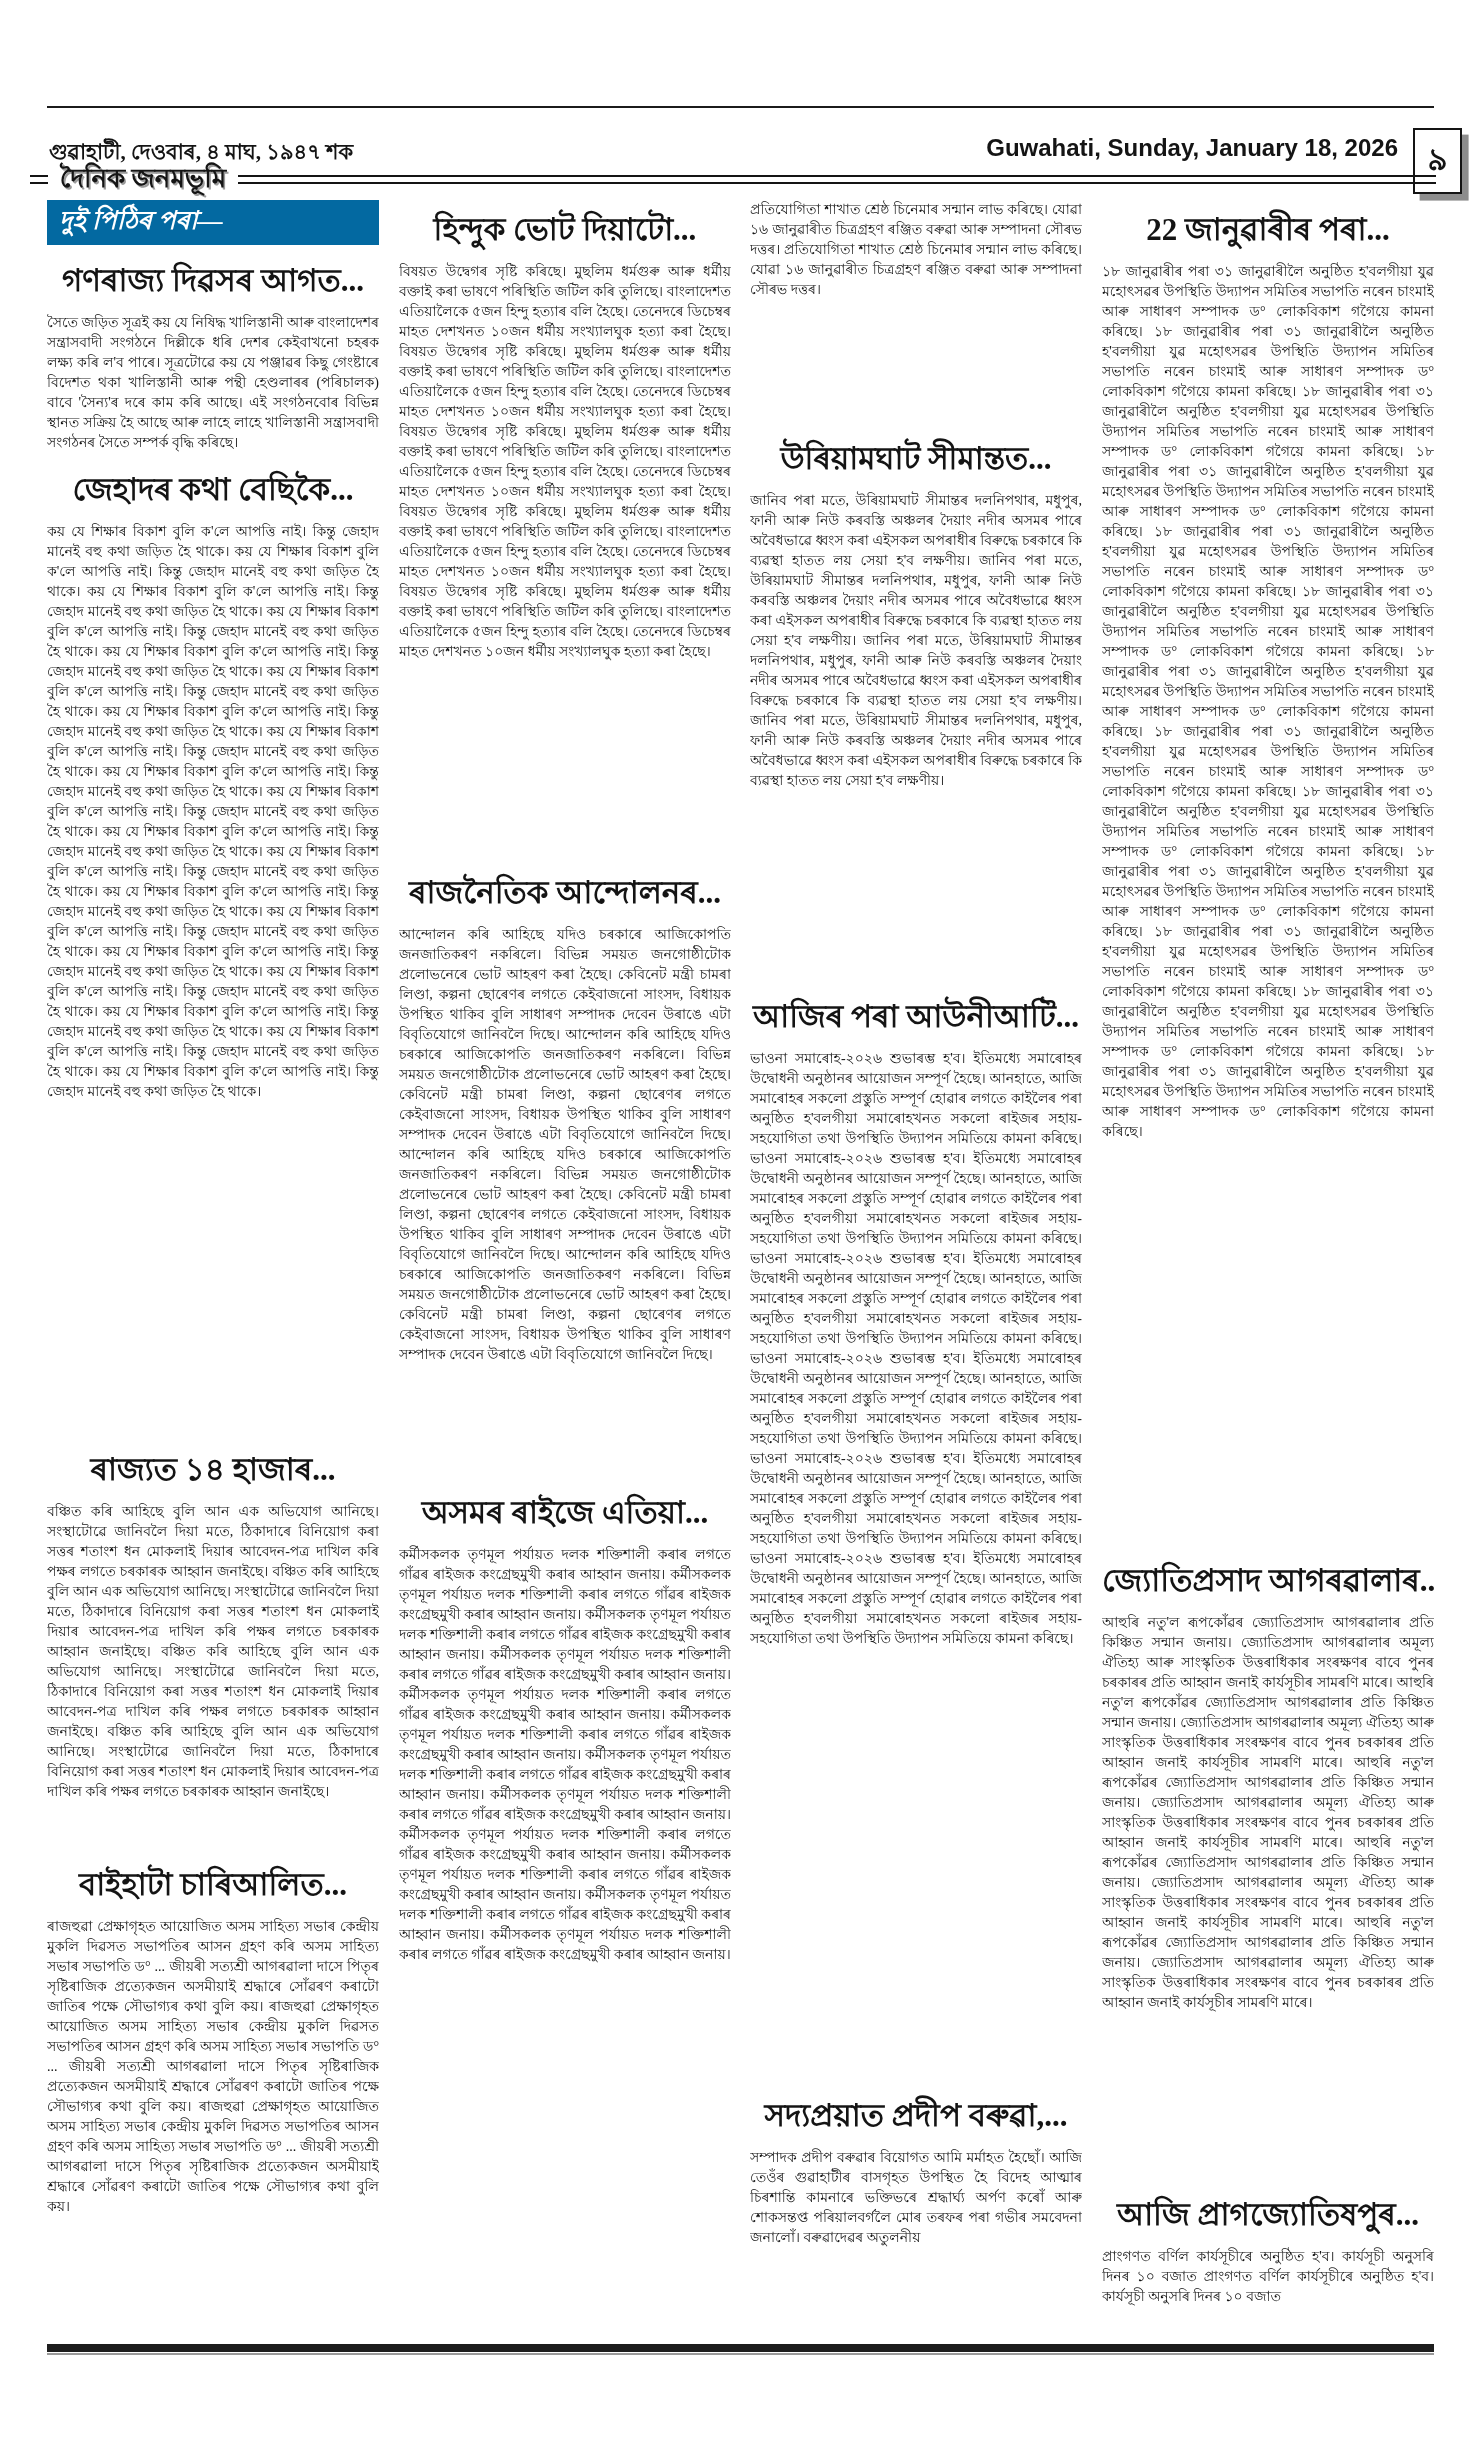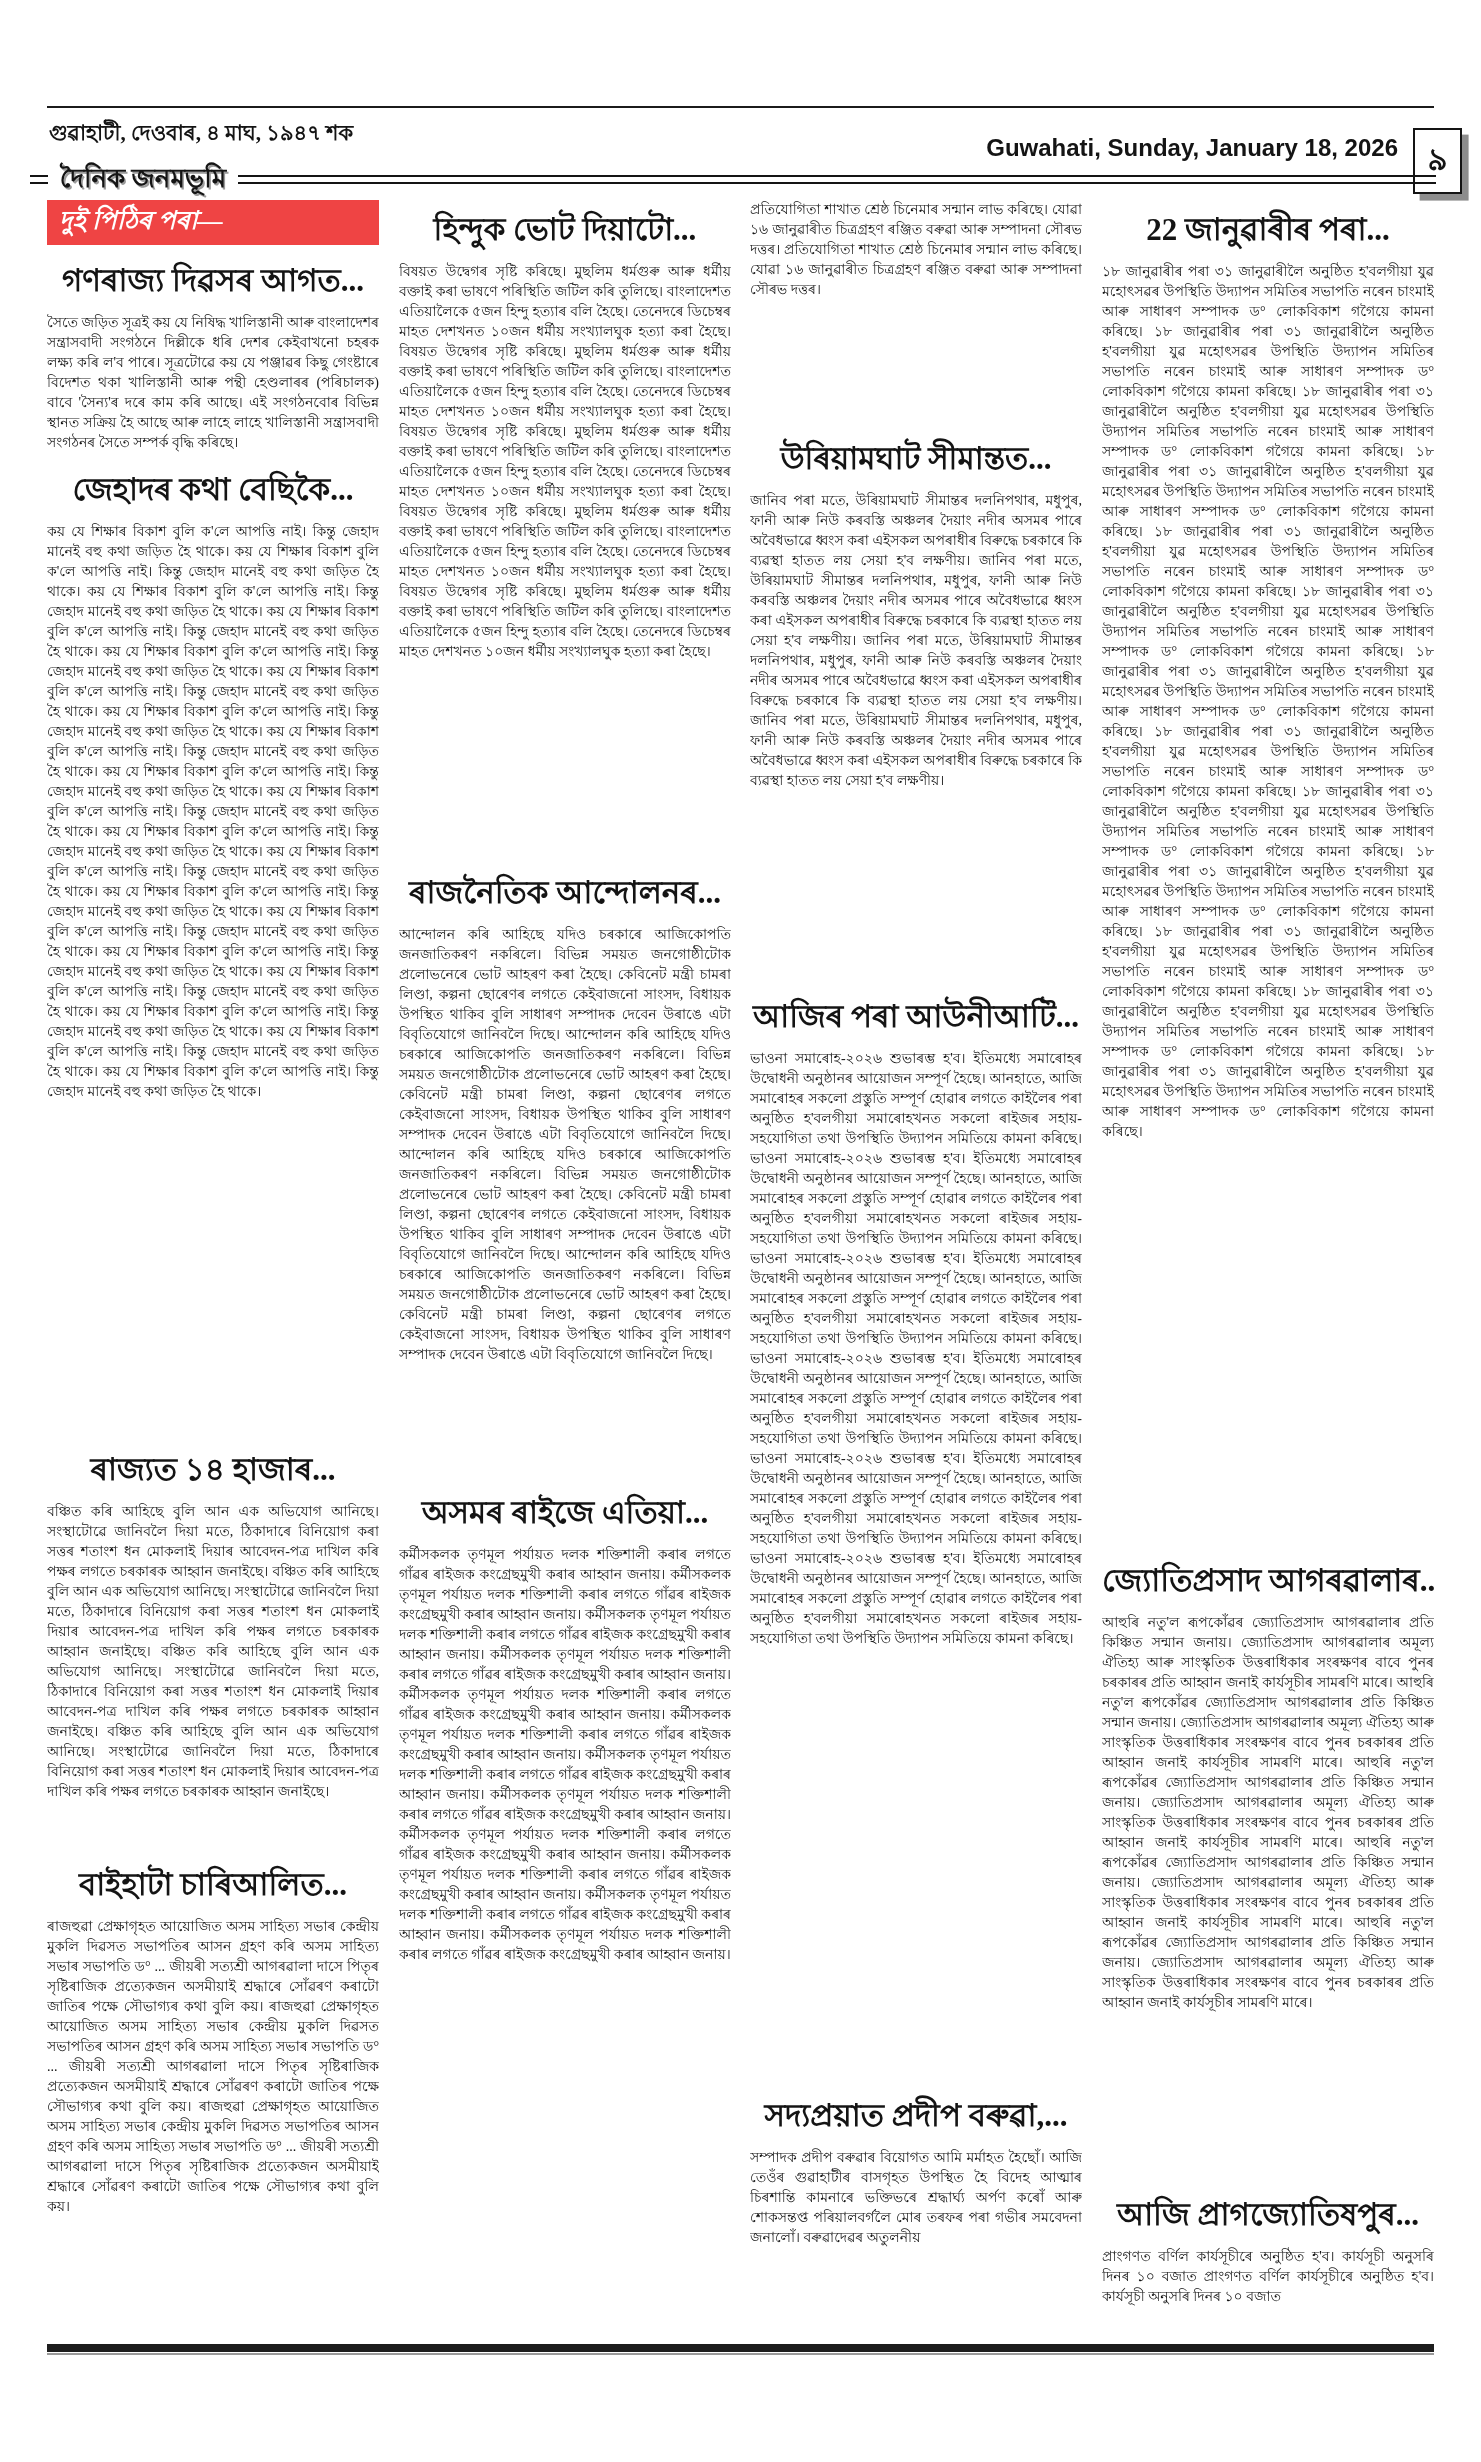--- a/index.html
+++ b/index.html
@@ -1,35 +1,35 @@
 <!DOCTYPE html>
 <html style="font-size:8.9px"><head>
 <meta charset="utf-8">
 <style>
   html,body{margin:0;padding:0;background:#e8e8e8;}
   .page{position:relative;width:1481px;height:2462px;background:#ffffff;margin:0 auto;
         font-family:"Liberation Serif","DejaVu Serif",serif;color:#141414;overflow:hidden;}
   .top-rule{position:absolute;left:47px;width:1387px;top:106px;height:2.2px;background:#1b1b1b;}
-  .date-asm{position:absolute;left:49px;top:117px;font-size:21px;font-weight:bold;white-space:nowrap;}
+  .date-asm{position:absolute;left:49px;top:136px;font-size:21px;font-weight:bold;white-space:nowrap;}
   .date-eng{position:absolute;right:83px;top:134px;font-size:24px;font-weight:bold;
             font-family:"Liberation Sans","DejaVu Sans",sans-serif;white-space:nowrap;}
   .pagenum-box{position:absolute;left:1413px;top:128px;width:45px;height:62px;background:#fff;
                border:2.2px solid #141414;box-shadow:6.6px 6.6px 0 #8d8d8d;
                display:flex;align-items:center;justify-content:center;
                font-size:31px;font-weight:bold;}
   .mast-row{position:absolute;left:30px;top:164px;width:1406px;height:31px;
             display:flex;align-items:center;}
   .dbl{height:4.4px;border-top:2.8px solid #141414;border-bottom:2.8px solid #141414;}
   .mast-stub{width:17.7px;margin-right:5.5px;}
   .mast-title{font-size:26px;font-weight:bold;white-space:nowrap;padding:0 6.6px;
               text-shadow:1.7px 1.7px 0 #9b9b9b;}
   .mast-rule{flex:1;margin-left:5.5px;}
   .col{position:absolute;top:200px;width:332px;}
   .c1{left:47px;} .c2{left:399px;} .c3{left:750px;} .c4{left:1102px;}
-  .section-box{height:45px;background:#ef4444;color:#ffffff;display:flex;align-items:center;
+  .section-box{height:45px;background:#0369a1;color:#ffffff;display:flex;align-items:center;
                padding:0 0 0 12px;box-sizing:border-box;margin-bottom:6.6px;
                font-size:25.5px;font-weight:bold;font-style:italic;white-space:nowrap;overflow:hidden;}
   .story{overflow:hidden;}
   .headline{margin:7.8px 0 8.9px 0;font-size:31px;line-height:1.45;font-weight:bold;
             text-align:center;white-space:nowrap;overflow:hidden;}
   .body{margin:0;font-size:14px;line-height:20px;text-align:justify;word-break:break-word;}
   .bottom-rule{position:absolute;left:47px;width:1387px;top:2344px;height:7.8px;background:#1d1d1d;}
   .bottom-rule-shadow{position:absolute;left:47px;width:1387px;top:2353px;height:1.7px;background:#9a9a9a;}
 </style>
 </head>

